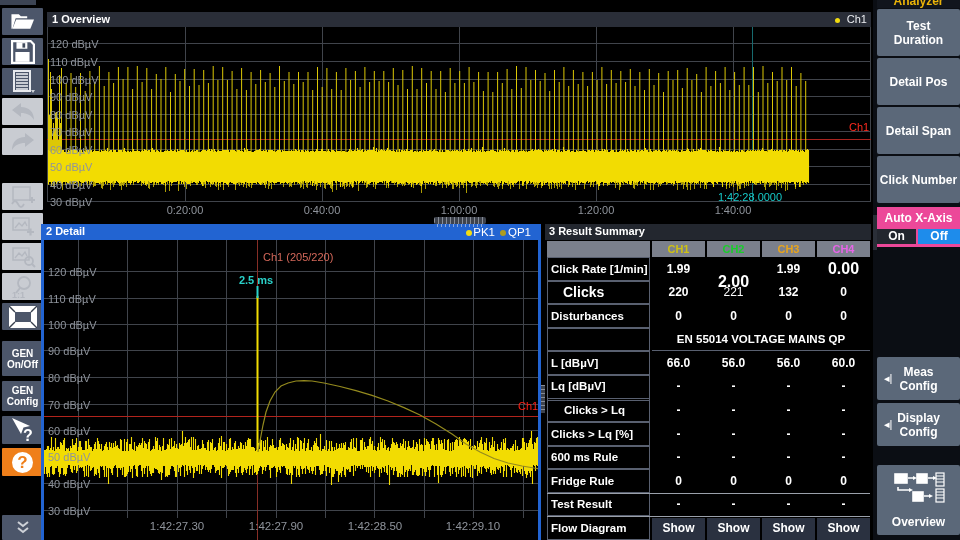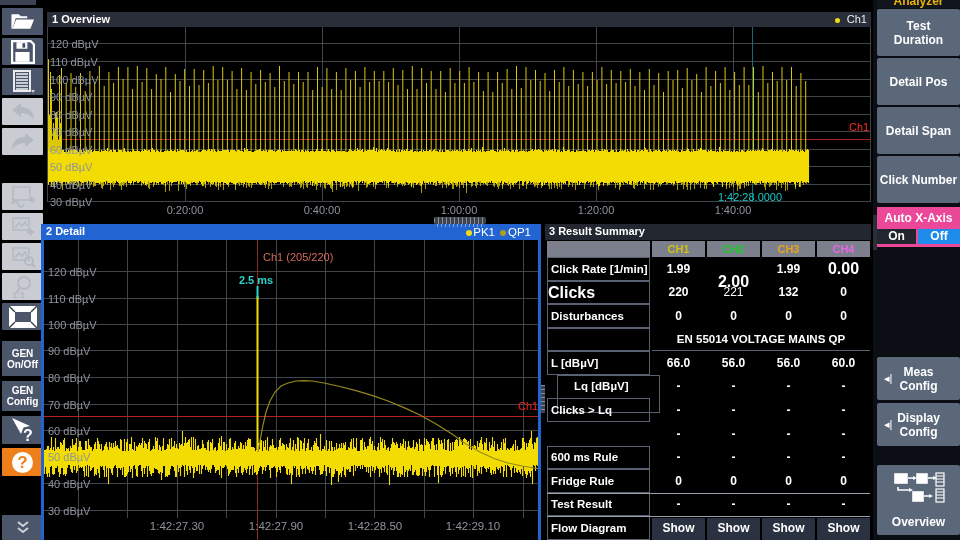--- a/index.html
+++ b/index.html
@@ -224,47 +224,48 @@
  <div class="abs" style="left:2px;top:17px;width:103px;height:16px;background:#7b808c"></div>
 <div class="abs" style="left:107px;top:17px;width:53px;height:16px;background:#7b808c;color:#cfc113;font-size:11px;font-weight:bold;text-align:center;line-height:16px">CH1</div>
       <div class="abs" style="left:162px;top:17px;width:53px;height:16px;background:#7b808c;color:#19cd2a;font-size:11px;font-weight:bold;text-align:center;line-height:16px">CH2</div>
       <div class="abs" style="left:217px;top:17px;width:53px;height:16px;background:#7b808c;color:#e8a41c;font-size:11px;font-weight:bold;text-align:center;line-height:16px">CH3</div>
       <div class="abs" style="left:272px;top:17px;width:53px;height:16px;background:#7b808c;color:#e865e8;font-size:11px;font-weight:bold;text-align:center;line-height:16px">CH4</div>
       <div class="abs" style="left:2px;top:33px;width:103px;height:24px;border:1px solid #596070;font-size:11.5px;font-weight:bold;line-height:22px;padding-left:3px">Click Rate [1/min]</div>
       <div class="abs" style="left:107px;top:33px;width:53px;height:24px;font-size:12px;font-weight:bold;text-align:center;line-height:24px">1.99</div>
       <div class="abs" style="left:162px;top:46px;width:53px;height:24px;font-size:16px;font-weight:bold;text-align:center;line-height:24px">2.00</div>
       <div class="abs" style="left:217px;top:33px;width:53px;height:24px;font-size:12px;font-weight:bold;text-align:center;line-height:24px">1.99</div>
       <div class="abs" style="left:272px;top:33px;width:53px;height:24px;font-size:16px;font-weight:bold;text-align:center;line-height:24px">0.00</div>
-      <div class="abs" style="left:2px;top:57px;width:103px;height:23px;border:1px solid #596070;font-size:16px;font-weight:bold;line-height:21px;padding-left:0">Clicks</div>
+      <div class="abs" style="left:2px;top:57px;width:103px;height:23px;border:1px solid #596070;font-size:14px;font-weight:bold;line-height:21px;padding-left:15px">Clicks</div>
       <div class="abs" style="left:107px;top:57px;width:53px;height:23px;font-size:12px;font-weight:bold;text-align:center;line-height:23px">220</div>
       <div class="abs" style="left:162px;top:57px;width:53px;height:23px;font-size:12px;font-weight:normal;text-align:center;line-height:23px">221</div>
       <div class="abs" style="left:217px;top:57px;width:53px;height:23px;font-size:12px;font-weight:bold;text-align:center;line-height:23px">132</div>
       <div class="abs" style="left:272px;top:57px;width:53px;height:23px;font-size:12px;font-weight:bold;text-align:center;line-height:23px">0</div>
       <div class="abs" style="left:2px;top:80px;width:103px;height:24px;border:1px solid #596070;font-size:11.5px;font-weight:bold;line-height:22px;padding-left:3px">Disturbances</div>
       <div class="abs" style="left:107px;top:80px;width:53px;height:24px;font-size:12px;font-weight:bold;text-align:center;line-height:24px">0</div>
       <div class="abs" style="left:162px;top:80px;width:53px;height:24px;font-size:12px;font-weight:bold;text-align:center;line-height:24px">0</div>
       <div class="abs" style="left:217px;top:80px;width:53px;height:24px;font-size:12px;font-weight:bold;text-align:center;line-height:24px">0</div>
       <div class="abs" style="left:272px;top:80px;width:53px;height:24px;font-size:12px;font-weight:bold;text-align:center;line-height:24px">0</div>
       <div class="abs" style="left:2px;top:104px;width:103px;height:23px;border:1px solid #596070"></div>
       <div class="abs" style="left:107px;top:104px;width:218px;height:23px;font-size:11.5px;font-weight:bold;text-align:center;line-height:23px;border-bottom:1px solid #596070">EN 55014 VOLTAGE MAINS QP</div>
       <div class="abs" style="left:2px;top:127px;width:103px;height:24px;border:1px solid #596070;font-size:11.5px;font-weight:bold;line-height:22px;padding-left:3px">L [dBµV]</div>
       <div class="abs" style="left:107px;top:127px;width:53px;height:24px;font-size:12px;font-weight:bold;text-align:center;line-height:24px">66.0</div>
       <div class="abs" style="left:162px;top:127px;width:53px;height:24px;font-size:12px;font-weight:bold;text-align:center;line-height:24px">56.0</div>
       <div class="abs" style="left:217px;top:127px;width:53px;height:24px;font-size:12px;font-weight:bold;text-align:center;line-height:24px">56.0</div>
       <div class="abs" style="left:272px;top:127px;width:53px;height:24px;font-size:12px;font-weight:bold;text-align:center;line-height:24px">60.0</div>
-      <div class="abs" style="left:12px;top:151px;width:103px;height:38px;border:1px solid #596070;font-size:11.5px;font-weight:bold;line-height:21px;padding-left:16px">Lq [dBµV]</div>
+      <div class="abs" style="left:2px;top:151px;width:103px;height:26px;border:1px solid #596070;font-size:11.5px;font-weight:bold;line-height:21px;padding-left:3px">Lq [dBµV]</div>
       <div class="abs" style="left:107px;top:151px;width:53px;height:23px;font-size:12px;font-weight:bold;text-align:center;line-height:23px">-</div>
       <div class="abs" style="left:162px;top:151px;width:53px;height:23px;font-size:12px;font-weight:bold;text-align:center;line-height:23px">-</div>
       <div class="abs" style="left:217px;top:151px;width:53px;height:23px;font-size:12px;font-weight:bold;text-align:center;line-height:23px">-</div>
       <div class="abs" style="left:272px;top:151px;width:53px;height:23px;font-size:12px;font-weight:bold;text-align:center;line-height:23px">-</div>
-      <div class="abs" style="left:2px;top:174px;width:103px;height:24px;border:1px solid #596070;font-size:11.5px;font-weight:bold;line-height:22px;padding-left:3px">Clicks &gt; Lq</div>
+      <div class="abs" style="left:2px;top:174px;width:103px;height:24px;border:1px solid #596070;font-size:11.5px;font-weight:bold;line-height:22px;padding-left:16px">Clicks &gt; Lq</div>
       <div class="abs" style="left:107px;top:174px;width:53px;height:24px;font-size:12px;font-weight:bold;text-align:center;line-height:24px">-</div>
       <div class="abs" style="left:162px;top:174px;width:53px;height:24px;font-size:12px;font-weight:bold;text-align:center;line-height:24px">-</div>
       <div class="abs" style="left:217px;top:174px;width:53px;height:24px;font-size:12px;font-weight:bold;text-align:center;line-height:24px">-</div>
       <div class="abs" style="left:272px;top:174px;width:53px;height:24px;font-size:12px;font-weight:bold;text-align:center;line-height:24px">-</div>
+      <div class="abs" style="left:2px;top:198px;width:103px;height:24px;border:1px solid #596070;font-size:11.5px;font-weight:bold;line-height:22px;padding-left:3px">Clicks &gt; Lq [%]</div>
       <div class="abs" style="left:107px;top:198px;width:53px;height:24px;font-size:12px;font-weight:bold;text-align:center;line-height:24px">-</div>
       <div class="abs" style="left:162px;top:198px;width:53px;height:24px;font-size:12px;font-weight:bold;text-align:center;line-height:24px">-</div>
       <div class="abs" style="left:217px;top:198px;width:53px;height:24px;font-size:12px;font-weight:bold;text-align:center;line-height:24px">-</div>
       <div class="abs" style="left:272px;top:198px;width:53px;height:24px;font-size:12px;font-weight:bold;text-align:center;line-height:24px">-</div>
       <div class="abs" style="left:2px;top:222px;width:103px;height:23px;border:1px solid #596070;font-size:11.5px;font-weight:bold;line-height:21px;padding-left:3px">600 ms Rule</div>
       <div class="abs" style="left:107px;top:222px;width:53px;height:23px;font-size:12px;font-weight:bold;text-align:center;line-height:23px">-</div>
       <div class="abs" style="left:162px;top:222px;width:53px;height:23px;font-size:12px;font-weight:bold;text-align:center;line-height:23px">-</div>
       <div class="abs" style="left:217px;top:222px;width:53px;height:23px;font-size:12px;font-weight:bold;text-align:center;line-height:23px">-</div>
       <div class="abs" style="left:272px;top:222px;width:53px;height:23px;font-size:12px;font-weight:bold;text-align:center;line-height:23px">-</div>
       <div class="abs" style="left:2px;top:245px;width:103px;height:24px;border:1px solid #596070;font-size:11.5px;font-weight:bold;line-height:22px;padding-left:3px">Fridge Rule</div>

